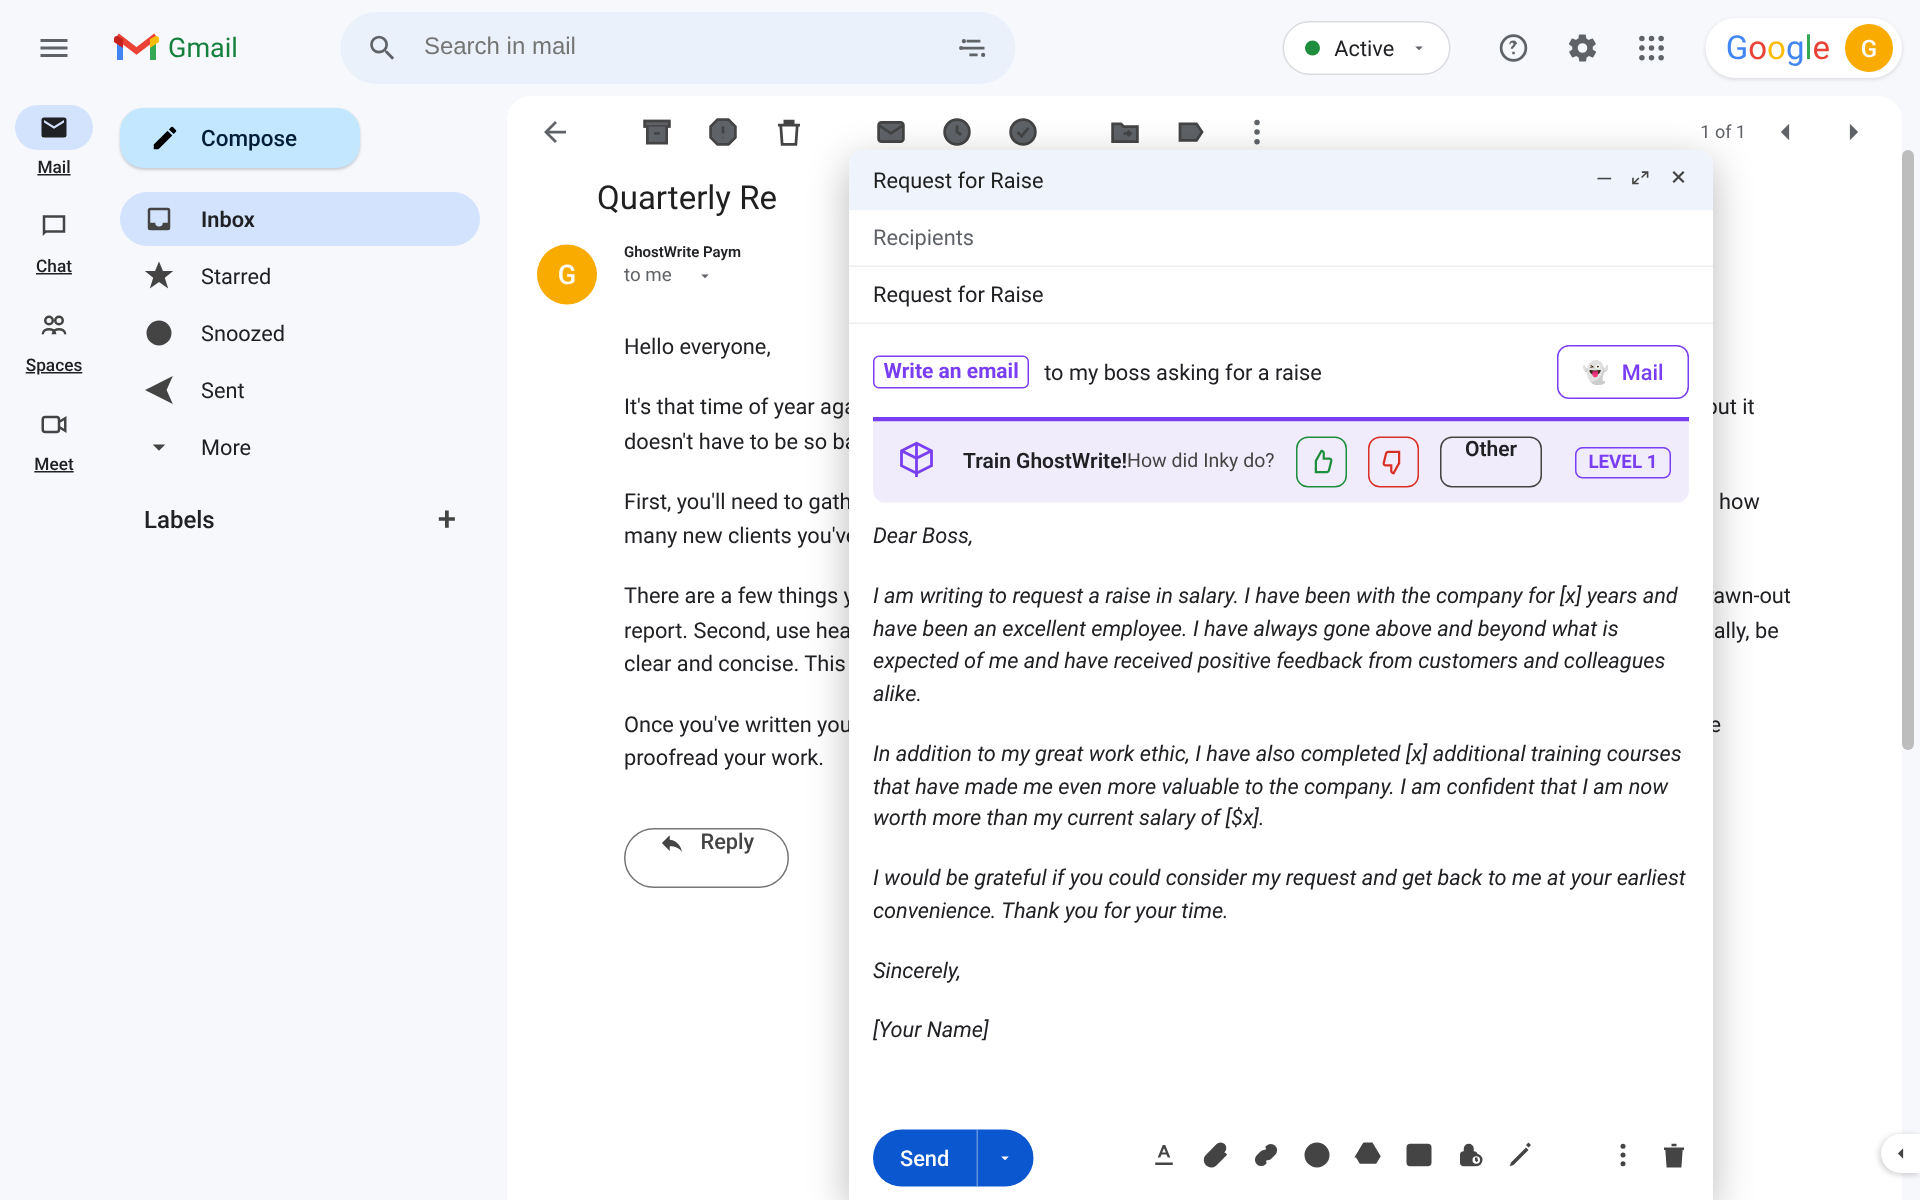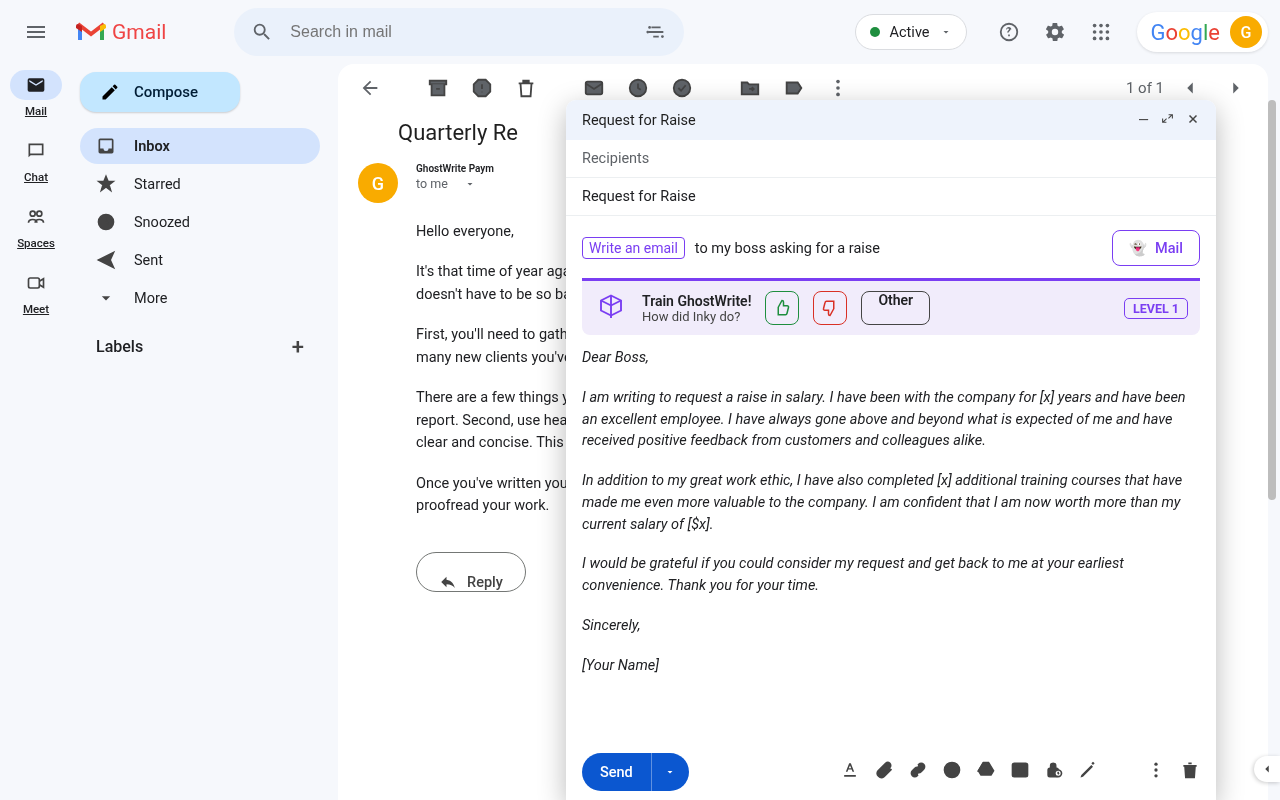--- a/index.html
+++ b/index.html
@@ -3,21 +3,21 @@
 <meta charset="utf-8">
 <style>
 * { box-sizing: border-box; margin: 0; padding: 0; }
 body { font-family: 'Google Sans', Roboto, Arial, sans-serif; background: #f6f8fc; width: 1280px; height: 800px; overflow: hidden; position: relative; color: #202124; }
 
 
 .header { display: flex; align-items: center; height: 64px; padding: 0 12px; gap: 8px; }
 .hamburger { width: 48px; height: 48px; display:flex; align-items:center; justify-content:center; border-radius:50%; cursor:pointer; }
 .hamburger svg { width:24px; height:24px; fill:#5f6368; }
 .logo { display:flex; align-items:center; gap:6px; margin-left:8px; margin-right:50px;}
-.logo-text { font-size: 21px; color:#ef4444; font-weight:400;}
+.logo-text { font-size: 18px; color:#15803d; font-weight:400;}
 .search-bar { flex:0 0 450px; height:48px; background:#eaf1fb; border-radius:28px; display:flex; align-items:center; padding:0 8px; gap:8px; margin-left:10px;}
 .search-bar .icon-btn { width:40px; height:40px; display:flex; align-items:center; justify-content:center; border-radius:50%; }
 .search-input { flex:1; border:none; background:transparent; font-size:16px; outline:none; color:#5f6368;}
 .status-chip { margin-left:auto; display:flex; align-items:center; gap:10px; height:36px; border:1px solid #dadce0; border-radius:18px; padding:0 14px; background:#fff;}
 .status-dot { width:10px; height:10px; border-radius:50%; background:#1e8e3e; }
 .header-right { display:flex; align-items:center; gap:6px; margin-left:14px; }
 .icon-btn { width:40px; height:40px; display:flex; align-items:center; justify-content:center; border-radius:50%; cursor:pointer;}
 .icon-btn svg { width:22px; height:22px; fill:#5f6368; }
 .google-chip { display:flex; align-items:center; gap:10px; background:#fff; border-radius:28px; padding:4px 6px 4px 14px; box-shadow:0 1px 3px rgba(0,0,0,.12); margin-left:10px;}
 .google-chip .gtext { font-size:22px; }
@@ -36,45 +36,45 @@
 .compose { display:flex; align-items:center; gap:14px; height:40px; border-radius:16px; background:#c2e7ff; padding:0 20px; font-size:15px; color:#001d35; font-weight:500; box-shadow:0 1px 2px rgba(0,0,0,.18); width:160px; margin-bottom:16px; cursor:pointer;}
 .nav-item { display:flex; align-items:center; gap:18px; height:36px; padding:0 16px; border-radius:18px; font-size:14.5px; color:#202124; cursor:pointer; margin:2px 0;}
 .nav-item.selected { background:#d3e3fd; font-weight:600;}
 .nav-item svg { width:20px; height:20px; fill:#444;}
 .labels-row { display:flex; align-items:center; justify-content:space-between; padding:0 16px; margin-top:18px; font-size:16px; color:#202124; font-weight:500;}
 
 
 .main { position:absolute; left:338px; top:64px; right:12px; bottom:0; background:#fff; border-radius:16px 16px 0 0; overflow:hidden; }
 .toolbar { display:flex; align-items:center; height:48px; padding:4px 12px; gap:4px;}
 .toolbar .sep { width:20px; }
-.toolbar-right { margin-left:auto; display:flex; align-items:center; gap:6px; color:#5f6368; font-size:15px;}
+.toolbar-right { margin-left:auto; display:flex; align-items:center; gap:6px; color:#5f6368; font-size:12px;}
 .thread-title { font-size:22px; padding:8px 0 18px 60px; color:#1f1f1f;}
 .msg-row { display:flex; gap:18px; padding:0 20px;}
 .msg-avatar { width:40px; height:40px; border-radius:50%; background:#f9ab00; color:#fff; display:flex; align-items:center; justify-content:center; font-weight:500; font-size:18px; flex-shrink:0;}
 .msg-meta { display:flex; align-items:center; gap:6px; font-size:14px;}
 .msg-meta .sender { font-weight:600; font-size:10px;text-align:center;}
 .to-me { font-size:12.5px; color:#5f6368; display:flex; align-items:center; gap:16px; margin-top:2px;}
 .msg-body { padding:18px 60px 0 78px; font-size:14.5px; line-height:1.55; color:#202124;}
 .msg-body p { margin-bottom:18px; }
 .reply-bar { padding:16px 0 20px 78px; display:flex; gap:16px;}
-.pill-btn { display:flex; align-items:flex-end; gap:10px; height:40px; border:1px solid #747775; border-radius:20px; padding:0 22px; font-size:14.5px; font-weight:500; color:#444; cursor:pointer; background:#fff;}
-
-
-.compose-window { position:absolute; left:566px; top:100px; width:650px; bottom:0; background:#fff; border-radius:10px 10px 0 0; box-shadow:0 8px 28px rgba(0,0,0,.28); display:flex; flex-direction:column; overflow:hidden; z-index:20;}
+.pill-btn { display:flex; align-items:flex-start; gap:10px; height:40px; border:1px solid #747775; border-radius:20px; padding:0 22px; font-size:14.5px; font-weight:500; color:#444; cursor:pointer; background:#fff;}
+
+
+.compose-window { position:absolute; left:566px; top:100px; width:576px; bottom:0; background:#fff; border-radius:10px 10px 0 0; box-shadow:0 8px 28px rgba(0,0,0,.28); display:flex; flex-direction:column; overflow:hidden; z-index:20;}
 .cw-header { height:40px; background:#eef3fc; display:flex; align-items:center; padding:0 16px; font-size:14.5px; color:#1f1f1f;}
 .cw-header .controls { margin-left:auto; display:flex; gap:12px; align-items:center;}
 .cw-header .controls span { cursor:pointer; font-size:14px; color:#444; }
 .cw-field { padding:10px 16px; border-bottom:1px solid #eceff1; font-size:14.5px; color:#5f6368;}
 .cw-field.subject { color:#202124; }
 .gw-prompt { padding:14px 16px 12px; display:flex; align-items:center; gap:10px;}
-.gw-chip { border:1.5px solid #7a3ef2; color:#7a3ef2; border-radius:4px; padding:2px 6px; font-size:14px;}
+.gw-chip { border:1.5px solid #7a3ef2; color:#7a3ef2; border-radius:4px; padding:2px 6px; font-size:14px;font-weight:bold;}
 .write-btn { margin-left:auto; display:flex; align-items:center; gap:8px; height:36px; border:1.5px solid #7a3ef2; color:#7a3ef2; border-radius:8px; padding:0 16px; font-size:14.5px; font-weight:500; cursor:pointer;}
 .gw-bar { margin:0 16px 12px; border-top:3px solid #7a3ef2; background:#f1ecfb; border-radius:0 0 8px 8px; padding:10px 12px; display:flex; align-items:center; gap:14px;}
 .gw-cube { width:34px; height:34px; color:#7a3ef2; display:flex; align-items:center; justify-content:center;}
-.gw-bar .col { display:flex; flex-direction:column; }
+.gw-bar .col { display:flex; flex-direction:row; }
 .gw-bar .title { font-weight:600; font-size:14px;}
 .gw-bar .sub { font-size:13px; color:#444;}
 .fb-btn { width:34px; height:34px; border-radius:8px; display:flex; align-items:center; justify-content:center; cursor:pointer;}
 .fb-up { border:1.5px solid #1e8e3e; color:#1e8e3e;}
 .fb-down { border:1.5px solid #d93025; color:#d93025;}
 .other-btn { height:34px; border:1.5px solid #444; border-radius:8px; padding:0 16px; font-weight:600; font-size:14px; cursor:pointer;}
 .level-chip { margin-left:auto; border:1.5px solid #7a3ef2; color:#7a3ef2; border-radius:5px; padding:2px 8px; font-size:12.5px; font-weight:700;}
 .cw-body { padding:0 16px; font-size:14.5px; line-height:1.5; overflow:auto; flex:1;font-style:italic;}
 .cw-body p { margin-bottom:18px;}
 .cw-footer { height:56px; display:flex; align-items:center; padding:0 16px; gap:10px;}

